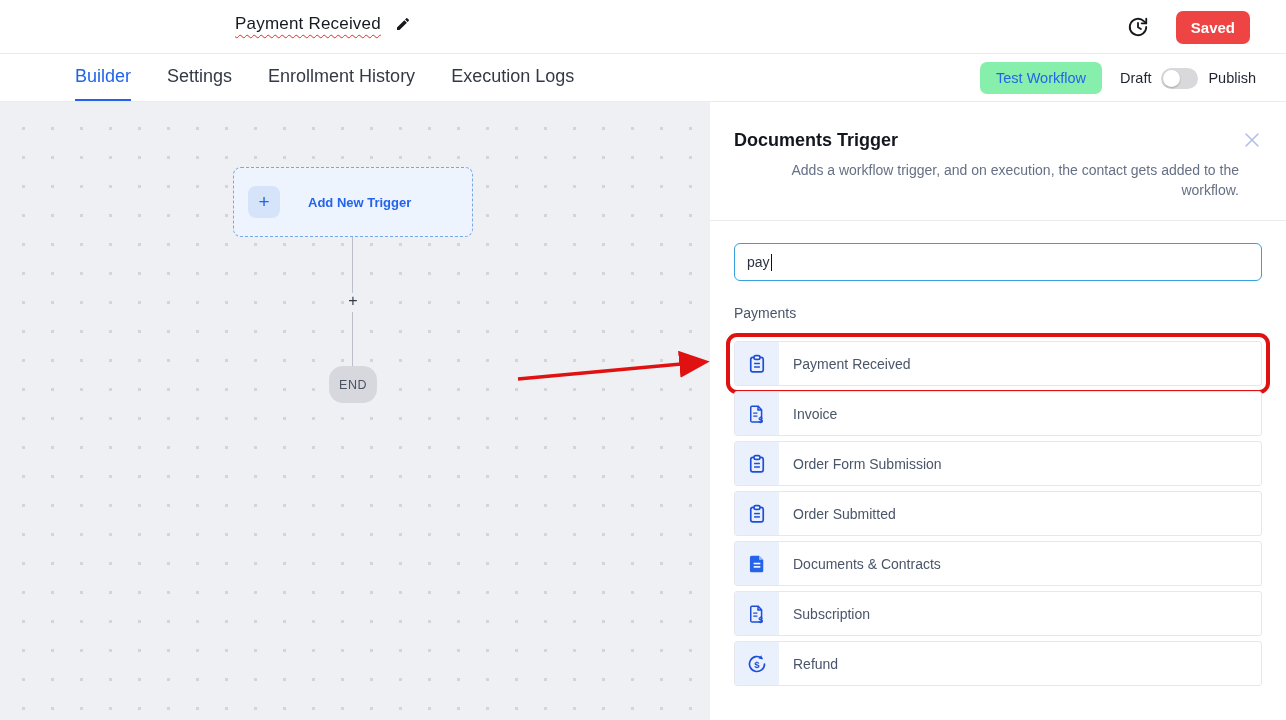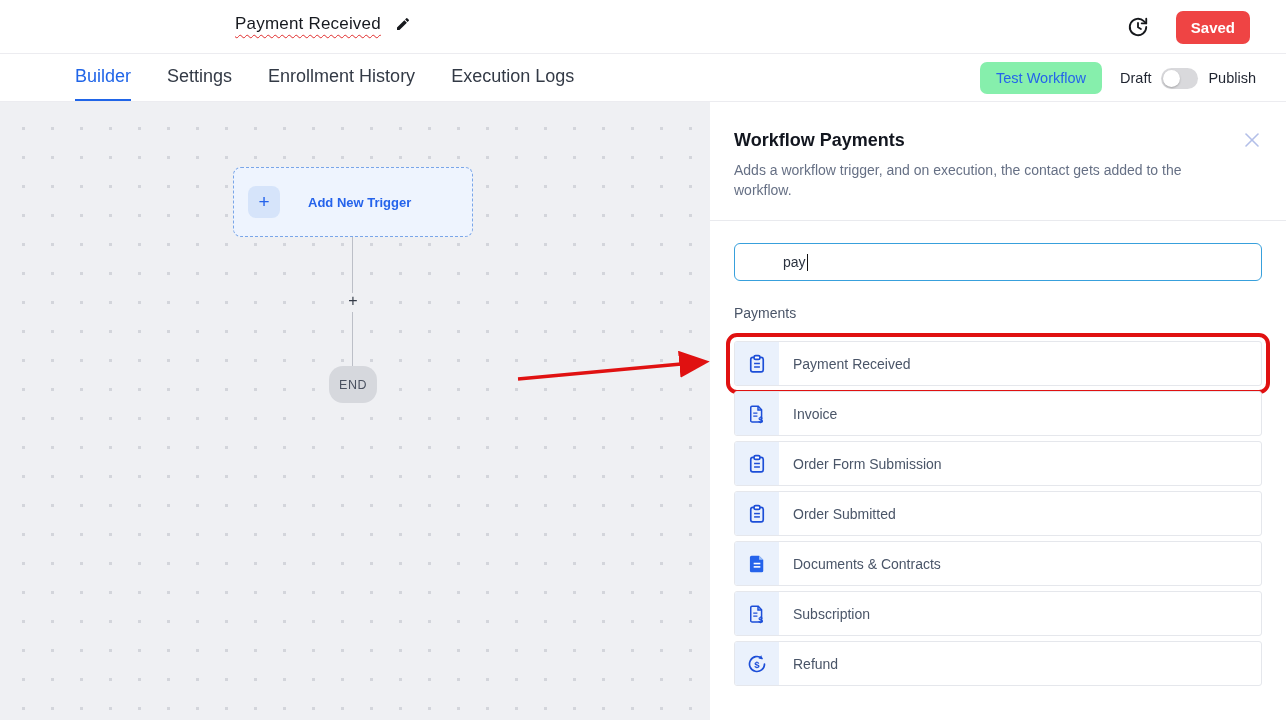--- a/index.html
+++ b/index.html
@@ -53,27 +53,27 @@
     border-radius:14px; display:flex; align-items:center; justify-content:center;
     color:#4a5160; font-size:12.5px; letter-spacing:.5px; }
 
   
   .anno-arrow { position:absolute; left:505px; top:348px; width:220px; height:40px; z-index:9; pointer-events:none; }
 
   
   .panel { position:absolute; top:102px; left:710px; width:576px; height:618px; background:#fff; }
   .panel-header { padding:28px 24px 20px; position:relative; }
   .panel-title { font-size:18px; font-weight:600; color:#12161f; }
-  .panel-desc { margin-top:9px; font-size:14px; line-height:20px; color:#667085; max-width:505px; }
+  .panel-desc { margin-top:9px; font-size:14px; line-height:20px; color:#667085; max-width:505px;text-align:right; }
   .close-x { position:absolute; right:24px; top:28px; width:20px; height:20px; cursor:pointer; }
   .panel-divider { height:1px; background:#e9eaee; }
   .panel-body { padding:22px 24px 0; }
   .search-box { width:528px; height:38px; border:1.5px solid #38a0dc; border-radius:6px;
     display:flex; align-items:center; padding:0 12px; cursor:text; background:#fff; }
-  .search-text { font-size:14px; color:#2b3340;margin-left:36px; }
+  .search-text { font-size:14px; color:#2b3340; }
   .caret { display:inline-block; width:1.5px; height:17px; background:#111; margin-left:1px; vertical-align:-3px; }
   .section-label { margin-top:24px; font-size:14px; font-weight:400; color:#4a5568; }
   .trigger-list { margin-top:20px; display:flex; flex-direction:column; gap:5px; }
   .row { display:flex; align-items:stretch; height:45px; border:1px solid #e5e7ec; border-radius:3px;
     background:#fff; cursor:pointer; overflow:hidden; }
   .row.hl { outline:4px solid #e01111; outline-offset:4px; }
   .row-icon { width:44px; min-width:44px; background:#eaf1fc; display:flex; align-items:center; justify-content:center; }
   .row-label { display:flex; align-items:center; padding-left:14px; font-size:14px; color:#4a5568; }
 </style>
 </head>
@@ -134,21 +134,21 @@
   <defs>
     <marker id="ah" markerWidth="9" markerHeight="8" refX="7" refY="4" orient="auto">
       <polygon points="0 0, 9 4, 0 8" fill="#e01111"></polygon>
     </marker>
   </defs>
   <line x1="13" y1="31" x2="198" y2="14" stroke="#e01111" stroke-width="3.4" marker-end="url(#ah)"></line>
 </svg>
 
 <div class="panel">
   <div class="panel-header">
-    <div class="panel-title">Workflow Payments</div>
+    <div class="panel-title">Documents Trigger</div>
     <div class="panel-desc">Adds a workflow trigger, and on execution, the contact gets added to the workflow.</div>
     <span class="close-x">
       <svg viewBox="0 0 20 20" width="20" height="20" stroke="#b3bfe8" stroke-width="1.6" stroke-linecap="round">
         <line x1="4" y1="4" x2="16" y2="16"></line>
           <line x1="16" y1="4" x2="4" y2="16"></line>
       </svg>
     </span>
   </div>
   <div class="panel-divider"></div>
   <div class="panel-body">

